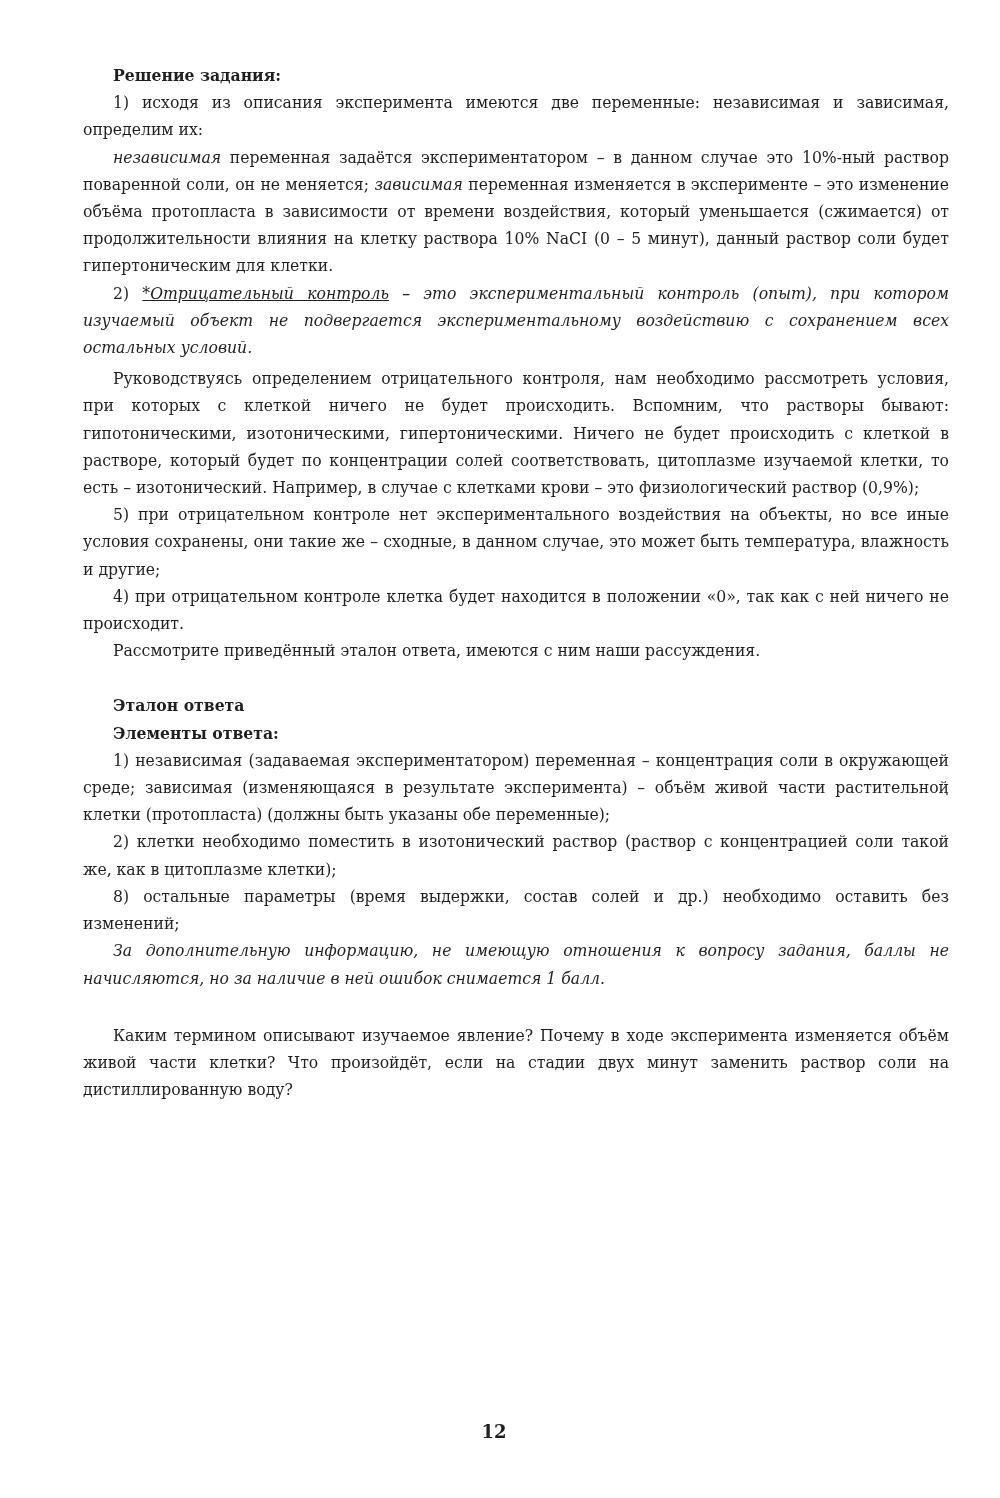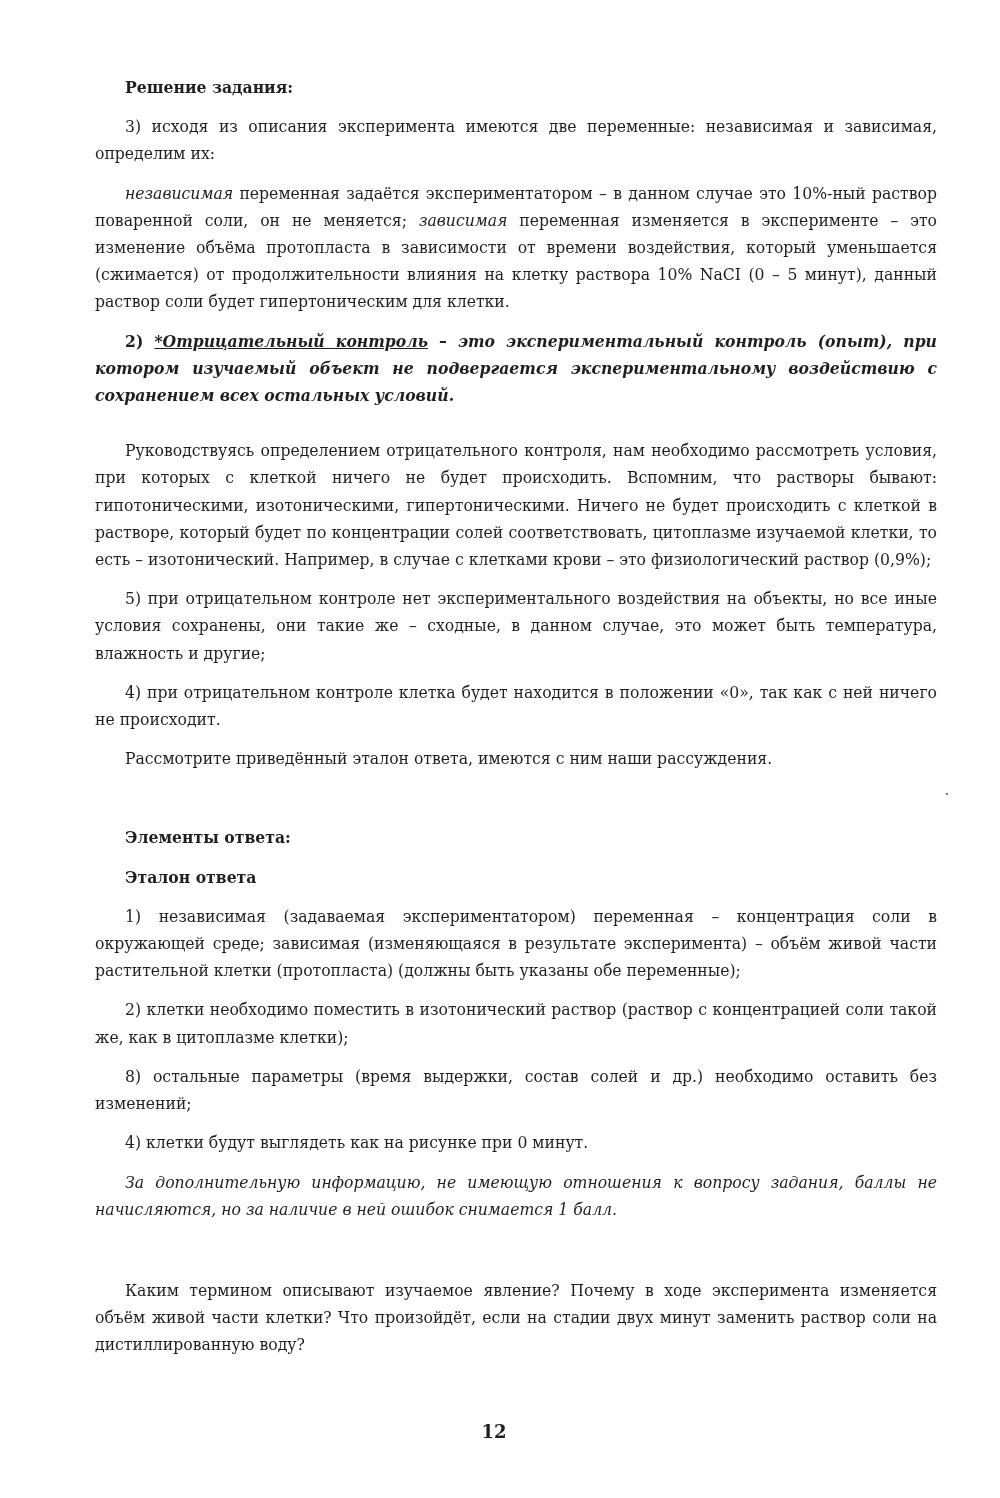--- a/index.html
+++ b/index.html
@@ -6,55 +6,54 @@
   body {
     width: 1000px; height: 1498px; position: relative; overflow: hidden;
     font-family: "DejaVu Serif", "Liberation Serif", serif;
     color: #1f1f1f;
   }
   .page {
     position: absolute; left: 83px; top: 62px; width: 866px;
     font-size: 17.4px; line-height: 27.2px; text-align: justify;
     font-stretch: condensed;
   }
-  p { margin: 12px; text-indent: 30px; }
-  .bold { font-weight: bold; }
+  p { margin: 0; text-indent: 30px; }
+  .bold { font-weight: normal; }
   .it { font-style: italic; }
   .heading { font-weight: bold; text-indent: 30px; }
   .u { text-decoration: underline; }
   .gap-s { height: 4px; }
   .gap-m { height: 28px; }
   .gap-l { height: 30px; }
   .pageno {
     position: absolute; left: 0; width: 988px; top: 1421px;
     text-align: center; font-weight: bold; font-size: 18px;
   }
   .speck { position: absolute; width: 2px; height: 2px; background: #555; border-radius: 1px; }
 </style>
 </head>
 <body>
 
 <div class="page">
   <p class="heading">Решение задания:</p>
-  <p>3) исходя из описания эксперимента имеются две переменные: независимая и зависимая, определим их:</p>
+  <p>1) исходя из описания эксперимента имеются две переменные: независимая и зависимая, определим их:</p>
   <p><span class="it">независимая</span><span> переменная задаётся экспериментатором – в данном случае это 10%-ный раствор поваренной соли, он не меняется; </span><span class="it">зависимая</span><span> переменная изменяется в эксперименте – это изменение объёма протопласта в зависимости от времени воздействия, который уменьшается (сжимается) от продолжительности влияния на клетку раствора 10% NaCI (0 – 5 минут), данный раствор соли будет гипертоническим для клетки.</span></p>
   <p class="it bold"><span style="font-style:normal">2) </span><span class="u">*Отрицательный контроль</span><span> – это экспериментальный контроль (опыт), при котором изучаемый объект не подвергается экспериментальному воздействию с сохранением всех остальных условий.</span></p>
   <div class="gap-s"></div>
   <p>Руководствуясь определением отрицательного контроля, нам необходимо рассмотреть условия, при которых с клеткой ничего не будет происходить. Вспомним, что растворы бывают: гипотоническими, изотоническими, гипертоническими. Ничего не будет происходить с клеткой в растворе, который будет по концентрации солей соответствовать, цитоплазме изучаемой клетки, то есть – изотонический. Например, в случае с клетками крови – это физиологический раствор (0,9%);</p>
   <p>5) при отрицательном контроле нет экспериментального воздействия на объекты, но все иные условия сохранены, они такие же – сходные, в данном случае, это может быть температура, влажность и другие;</p>
   <p>4) при отрицательном контроле клетка будет находится в положении «0», так как с ней ничего не происходит.</p>
   <p>Рассмотрите приведённый эталон ответа, имеются с ним наши рассуждения.</p>
 
   <div class="gap-m"></div>
+  <p class="heading">Эталон ответа</p>
   <p class="heading">Элементы ответа:</p>
-  <p class="heading">Эталон ответа</p>
   <p>1) независимая (задаваемая экспериментатором) переменная – концентрация соли в окружающей среде; зависимая (изменяющаяся в результате эксперимента) – объём живой части растительной клетки (протопласта) (должны быть указаны обе переменные);</p>
   <p>2) клетки необходимо поместить в изотонический раствор (раствор с концентрацией соли такой же, как в цитоплазме клетки);</p>
   <p>8) остальные параметры (время выдержки, состав солей и др.) необходимо оставить без изменений;</p>
-  <p>4) клетки будут выглядеть как на рисунке при 0 минут.</p>
   <p class="it">За дополнительную информацию, не имеющую отношения к вопросу задания, баллы не начисляются, но за наличие в ней ошибок снимается 1 балл.</p>
 
   <div class="gap-l"></div>
   <p>Каким термином описывают изучаемое явление? Почему в ходе эксперимента изменяется объём живой части клетки? Что произойдёт, если на стадии двух минут заменить раствор соли на дистиллированную воду?</p>
 </div>
 
 <div class="speck" style="left:946px; top:793px;"></div>
 <div class="pageno">12</div>
 
 </body></html>

